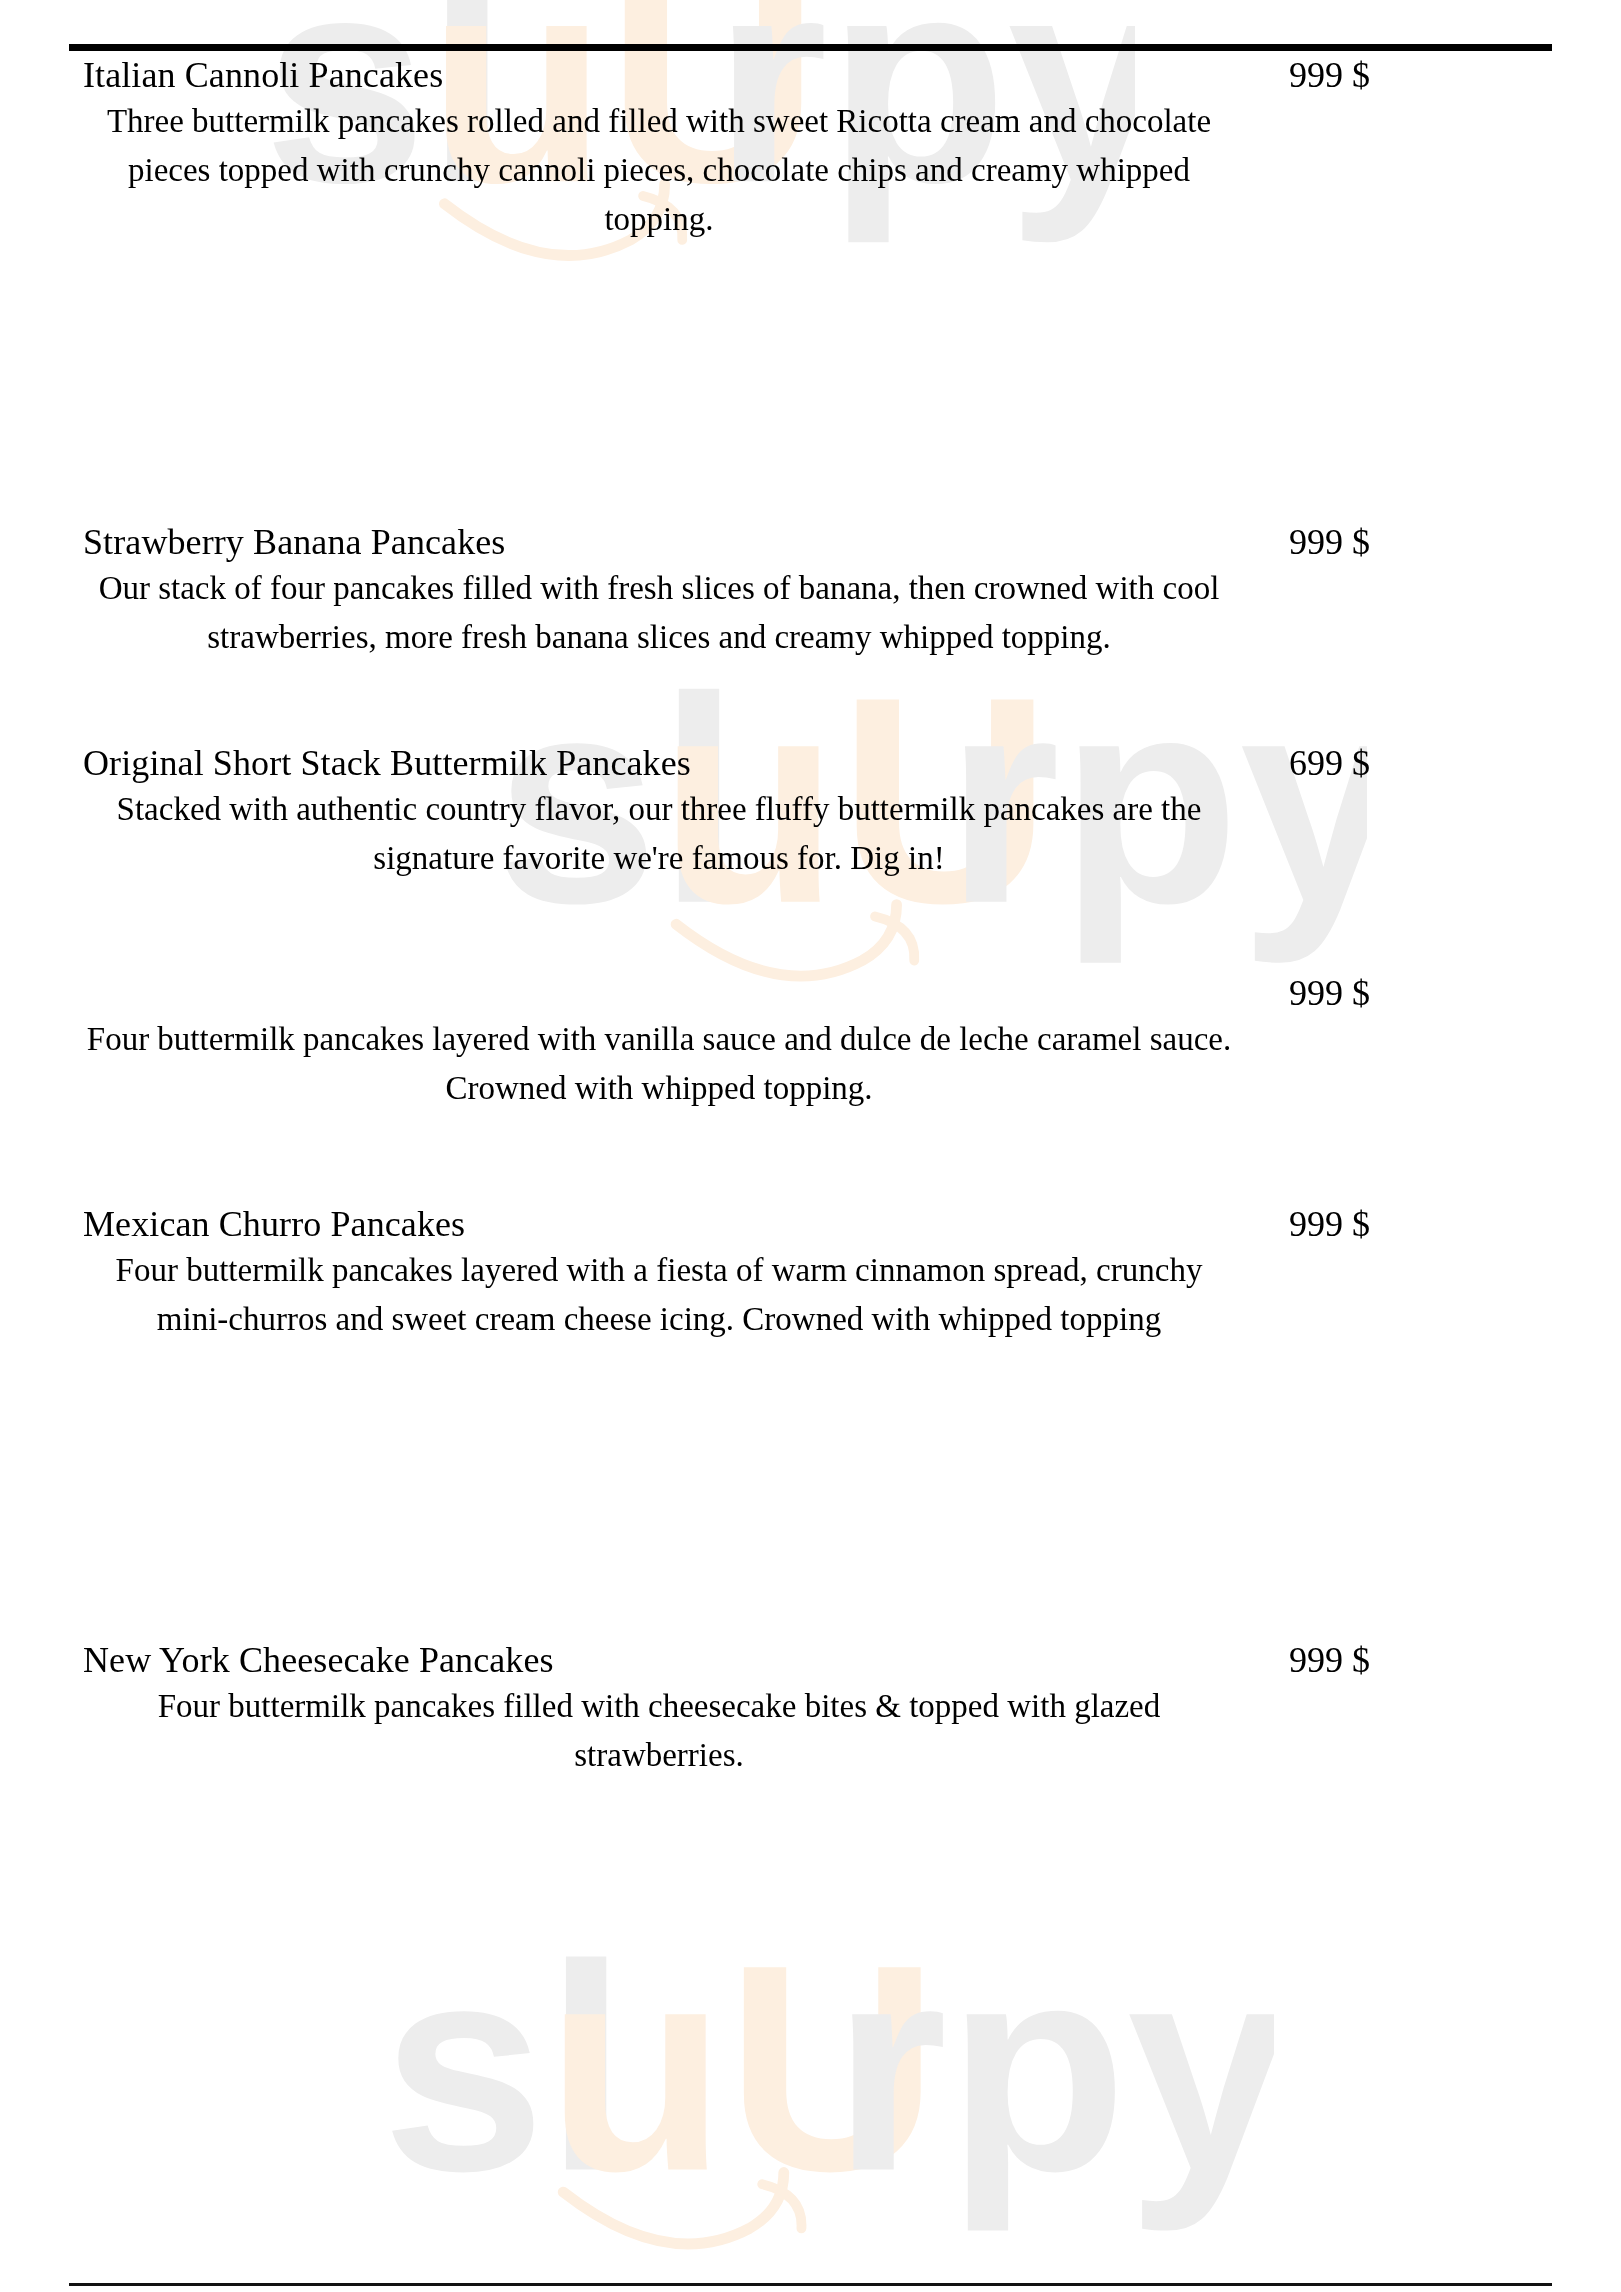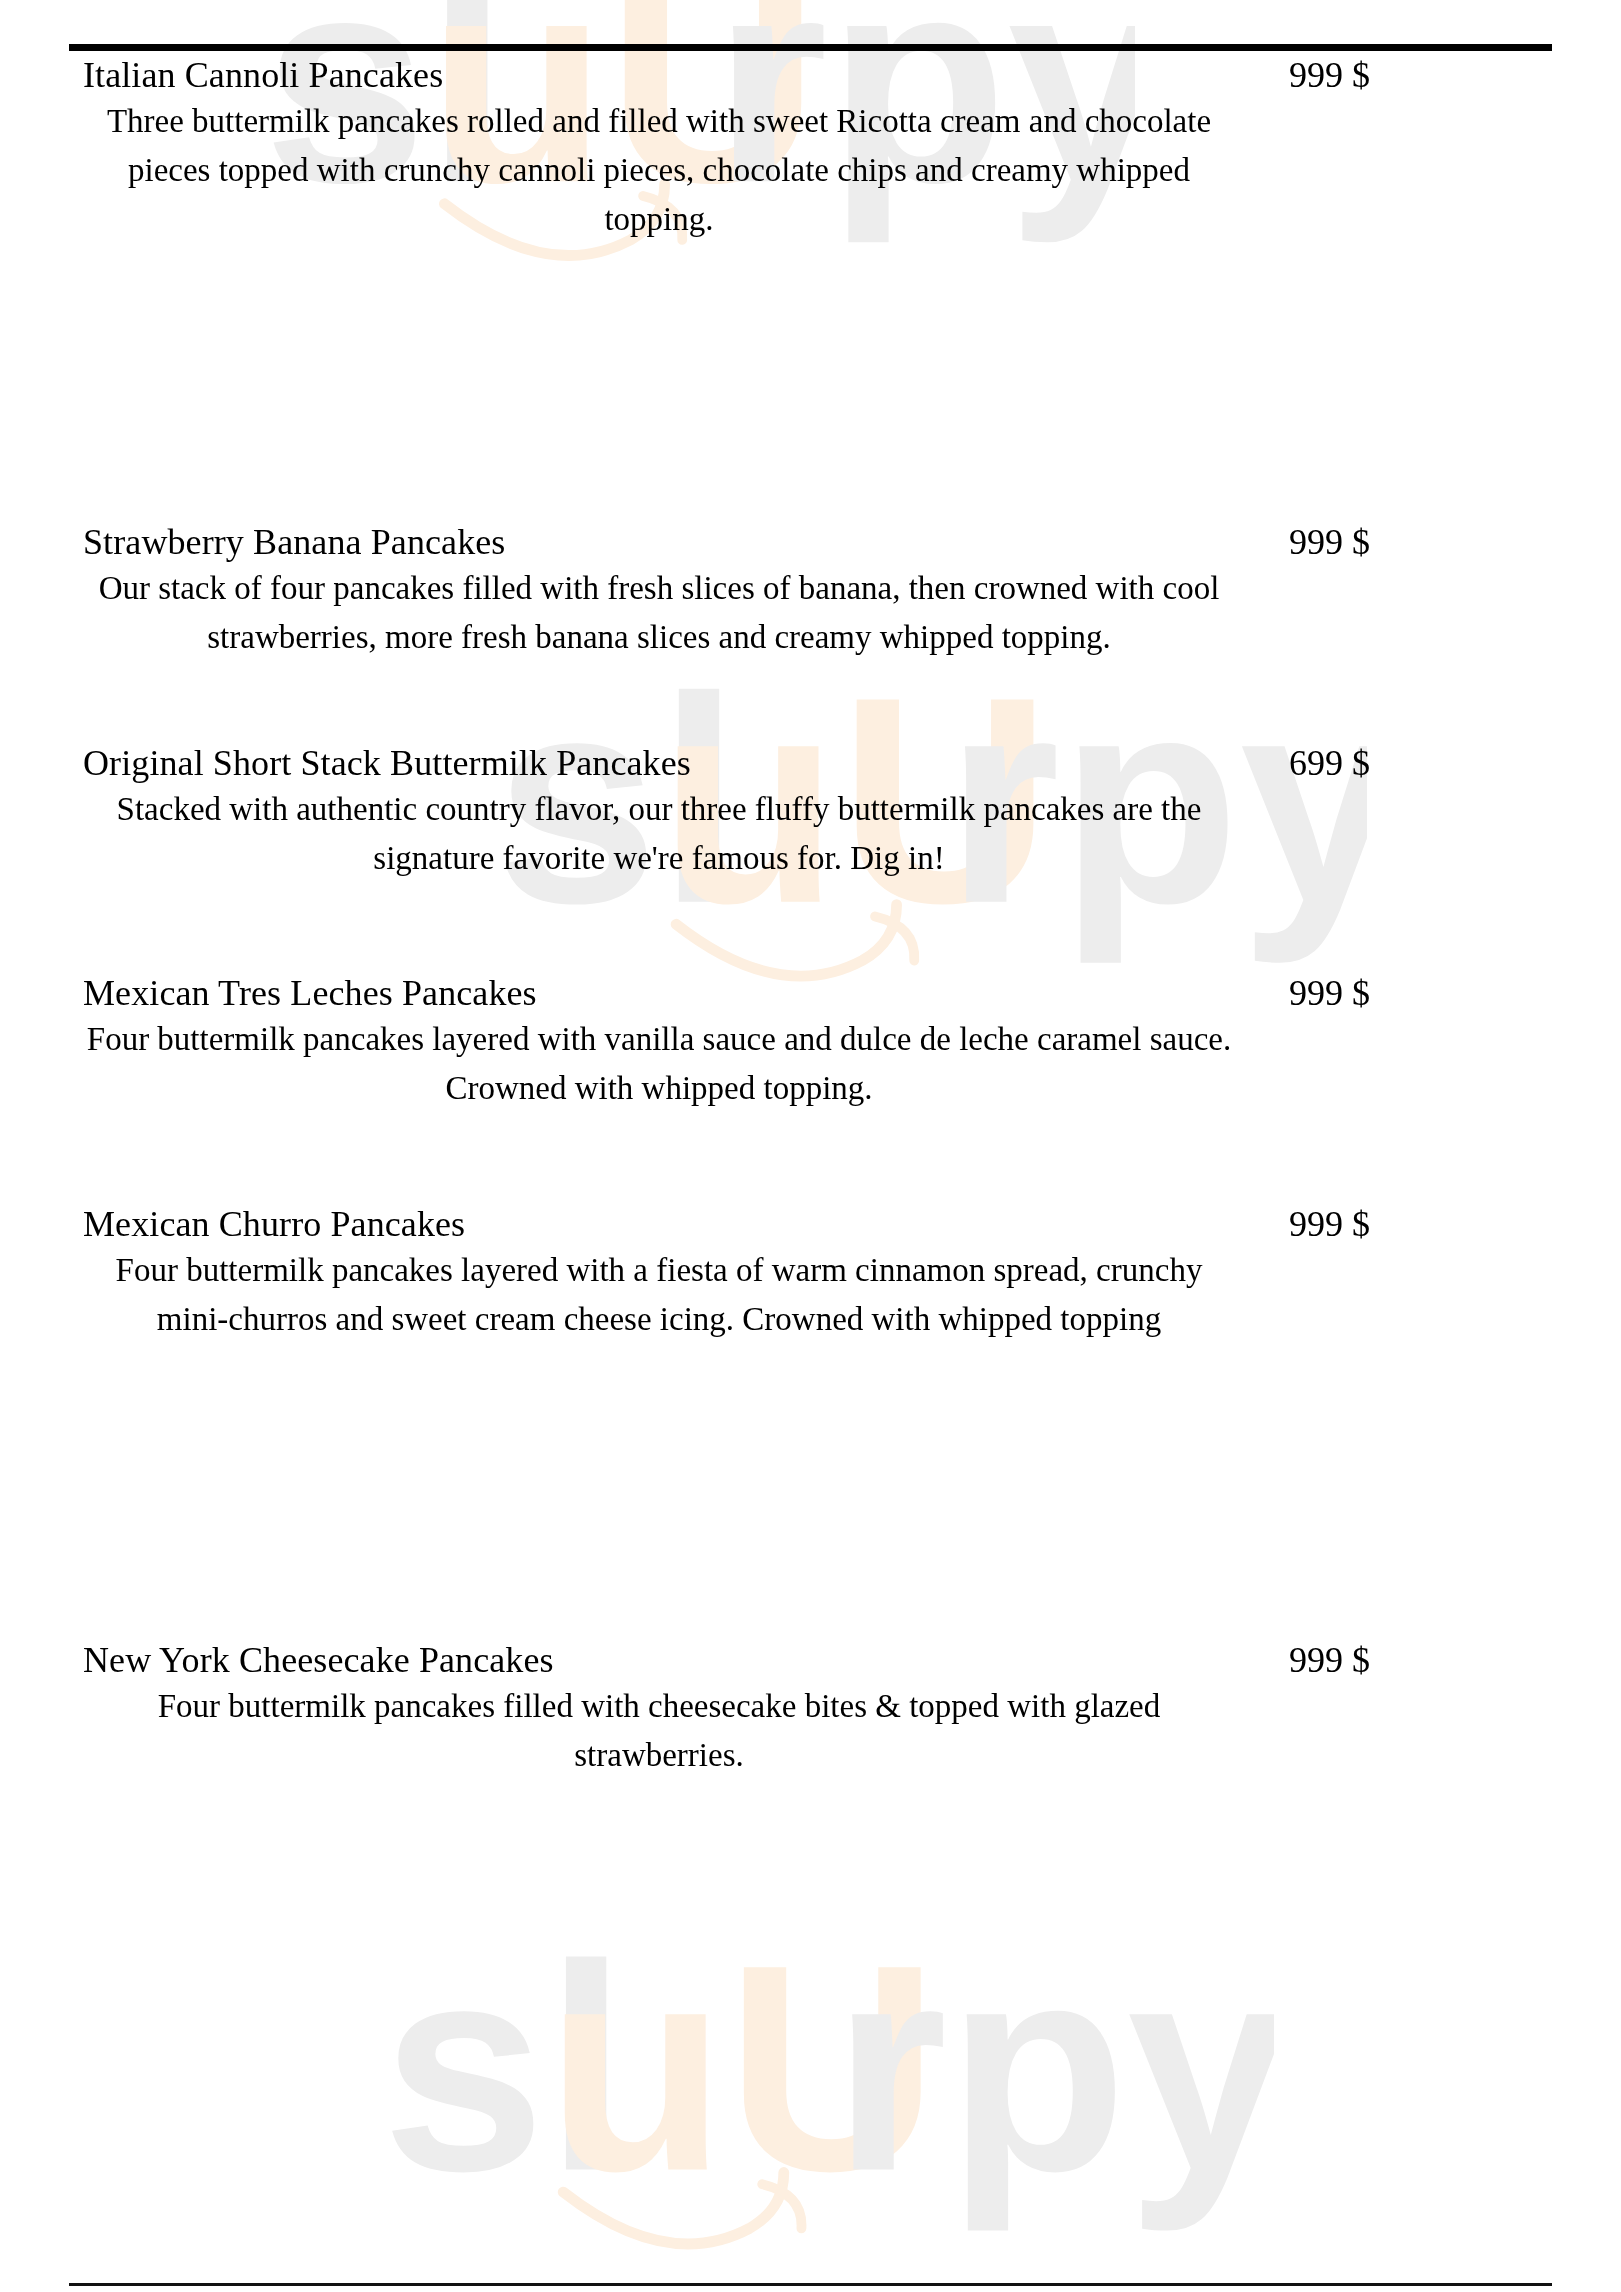--- a/index.html
+++ b/index.html
@@ -161,21 +161,20 @@
     <div class="menu-item" style="top:742px;font-family:Liberation Serif, serif;">
       <div class="item-head">
         <div class="item-name">Original Short Stack Buttermilk Pancakes</div>
         <div class="item-price">699 $</div>
       </div>
       <div class="item-desc">Stacked with authentic country flavor, our three fluffy buttermilk pancakes are the signature favorite we're famous for. Dig in!</div>
     </div>
 
     <div class="menu-item" style="top:972px;">
       <div class="item-head">
-        <div class="item-name">Mexican Tres Leches Pancakes</div>
         <div class="item-price">999 $</div>
       </div>
       <div class="item-desc">Four buttermilk pancakes layered with vanilla sauce and dulce de leche caramel sauce. Crowned with whipped topping.</div>
     </div>
 
     <div class="menu-item" style="top:1203px;">
       <div class="item-head">
         <div class="item-name">Mexican Churro Pancakes</div>
         <div class="item-price">999 $</div>
       </div>

